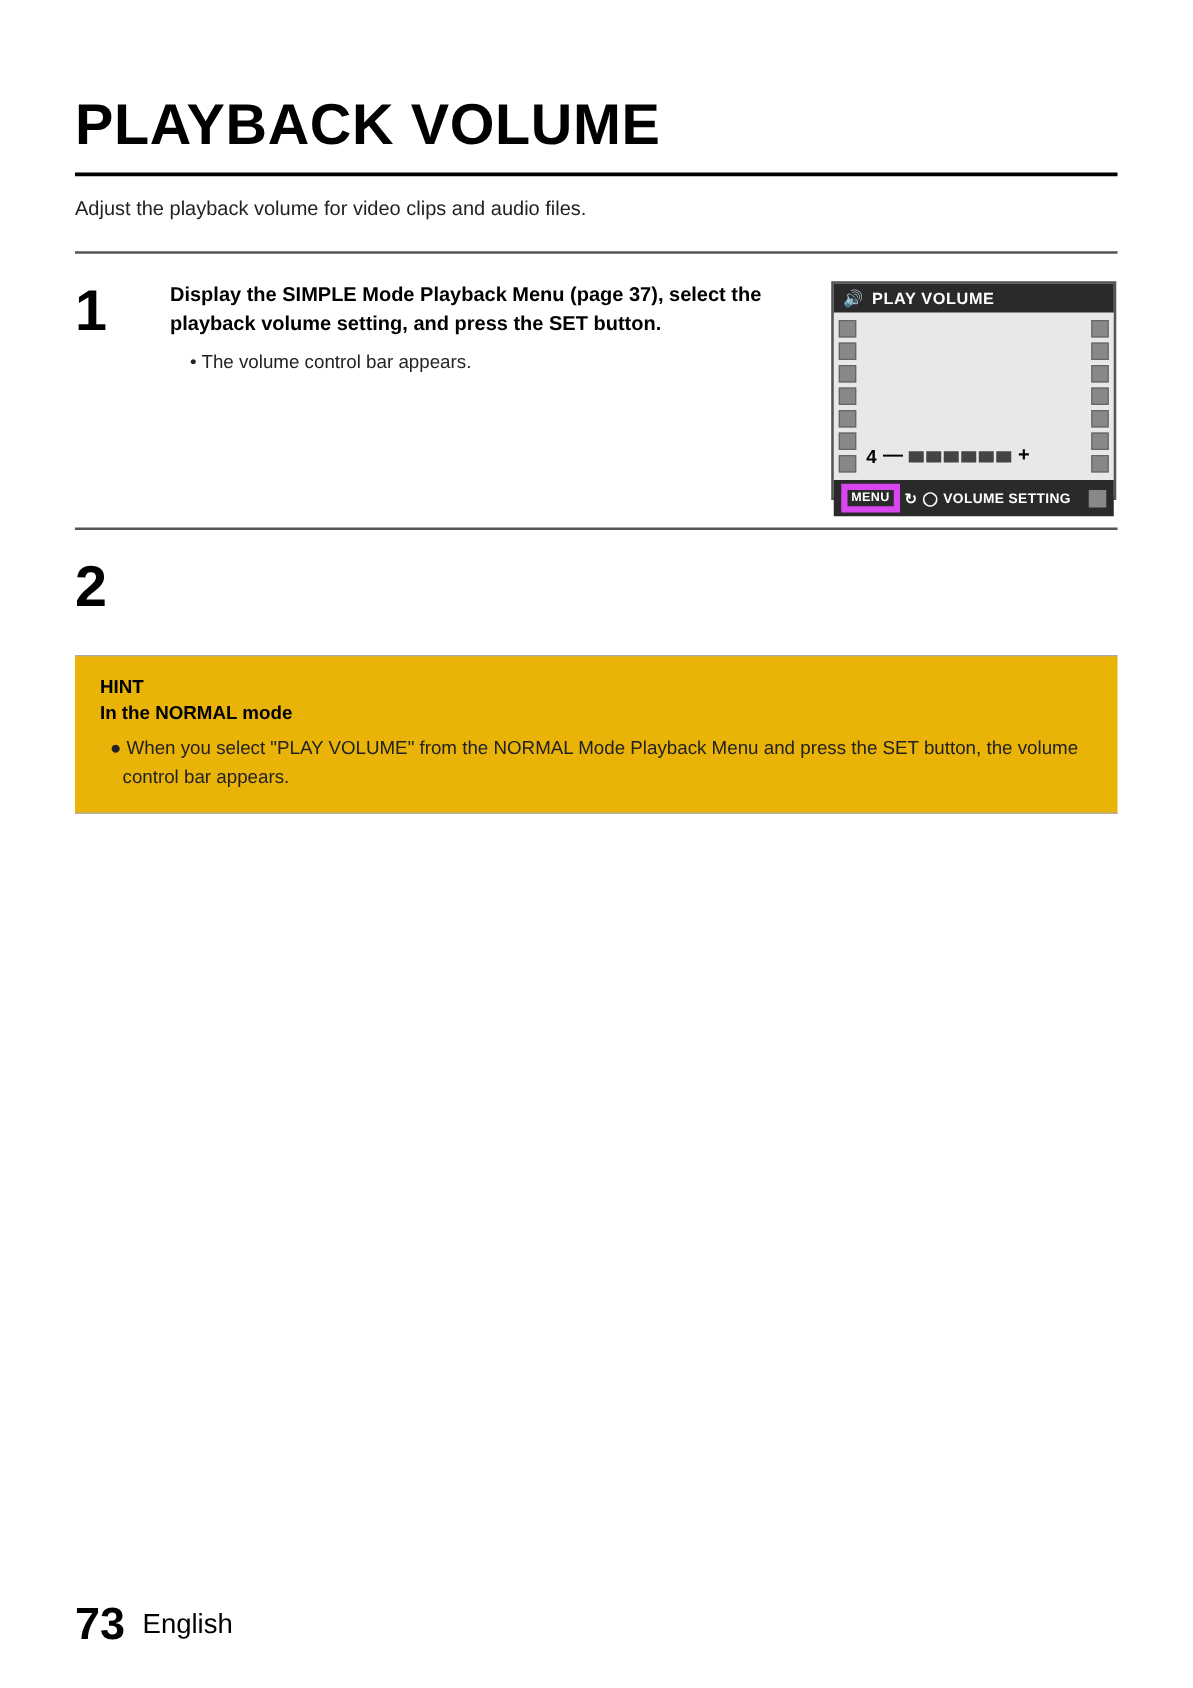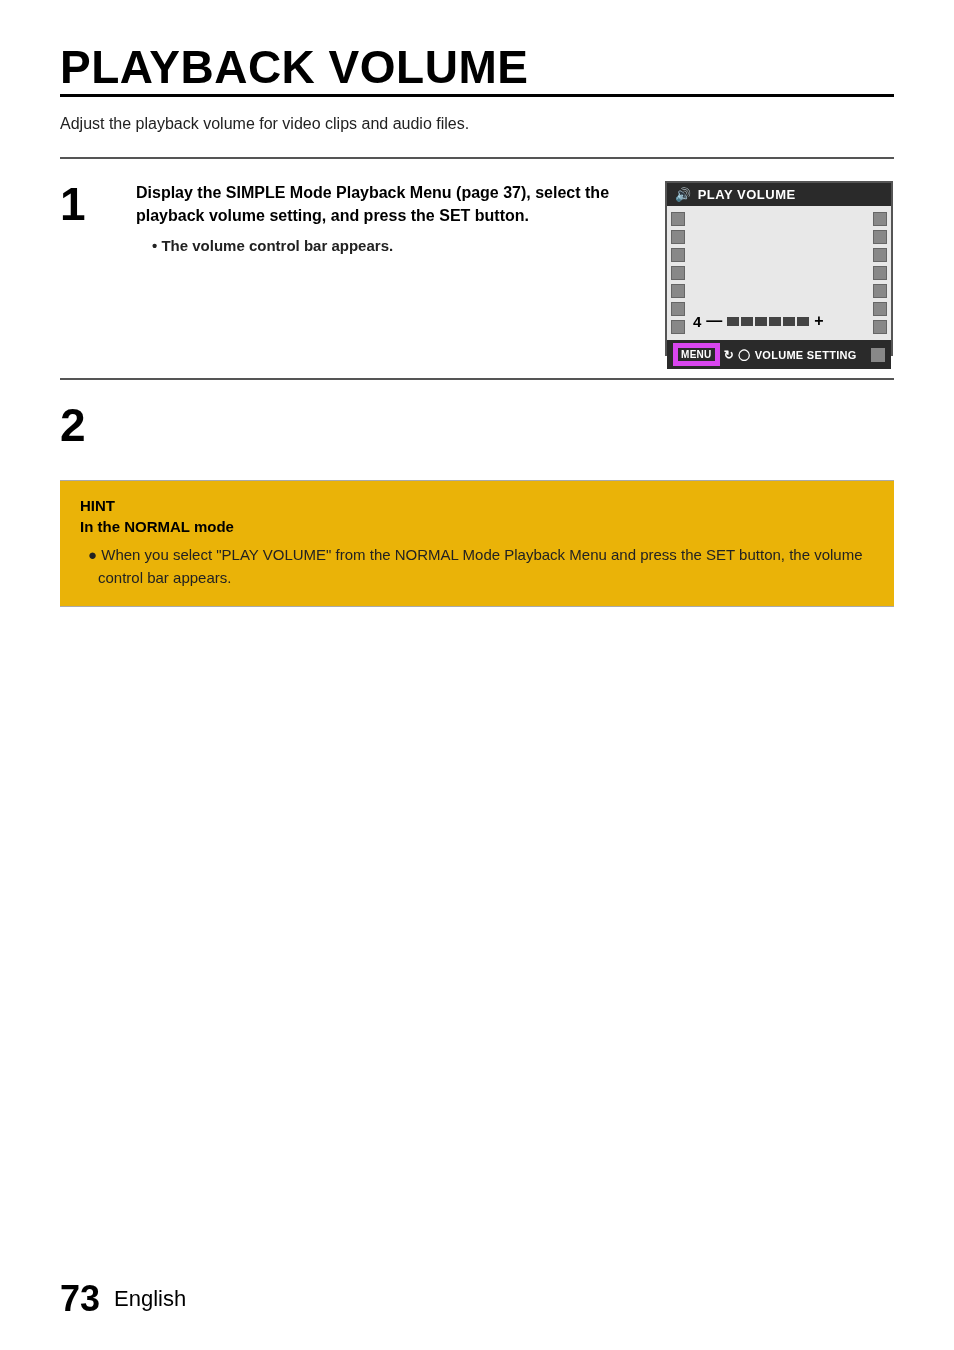--- a/index.html
+++ b/index.html
@@ -16,23 +16,24 @@
     .page {
       padding: 40px 60px 60px 60px;
     }
 
     
     .page-title {
       font-size: 46px;
       font-weight: 900;
       color: #000;
       border-bottom: 3px solid #000;
-      padding-bottom: 0;
+      padding-bottom: 12px;
       margin-bottom: 18px;
       letter-spacing: 0.5px;
+      margin-top: 32px;
     }
 
     
     .subtitle {
       font-size: 16px;
       color: #222;
       margin-bottom: 24px;
     }
 
     
@@ -62,21 +63,20 @@
       color: #000;
       line-height: 1.45;
       margin-bottom: 8px;
     }
 
     .step-bullet {
       font-size: 15px;
       color: #222;
       padding-left: 16px;
       line-height: 1.5;
-      font-weight: bold;
     }
 
     .step-bullet::before {
       content: "• ";
     }
 
     .step-image {
       min-width: 230px;
       display: flex;
       align-items: flex-start;

